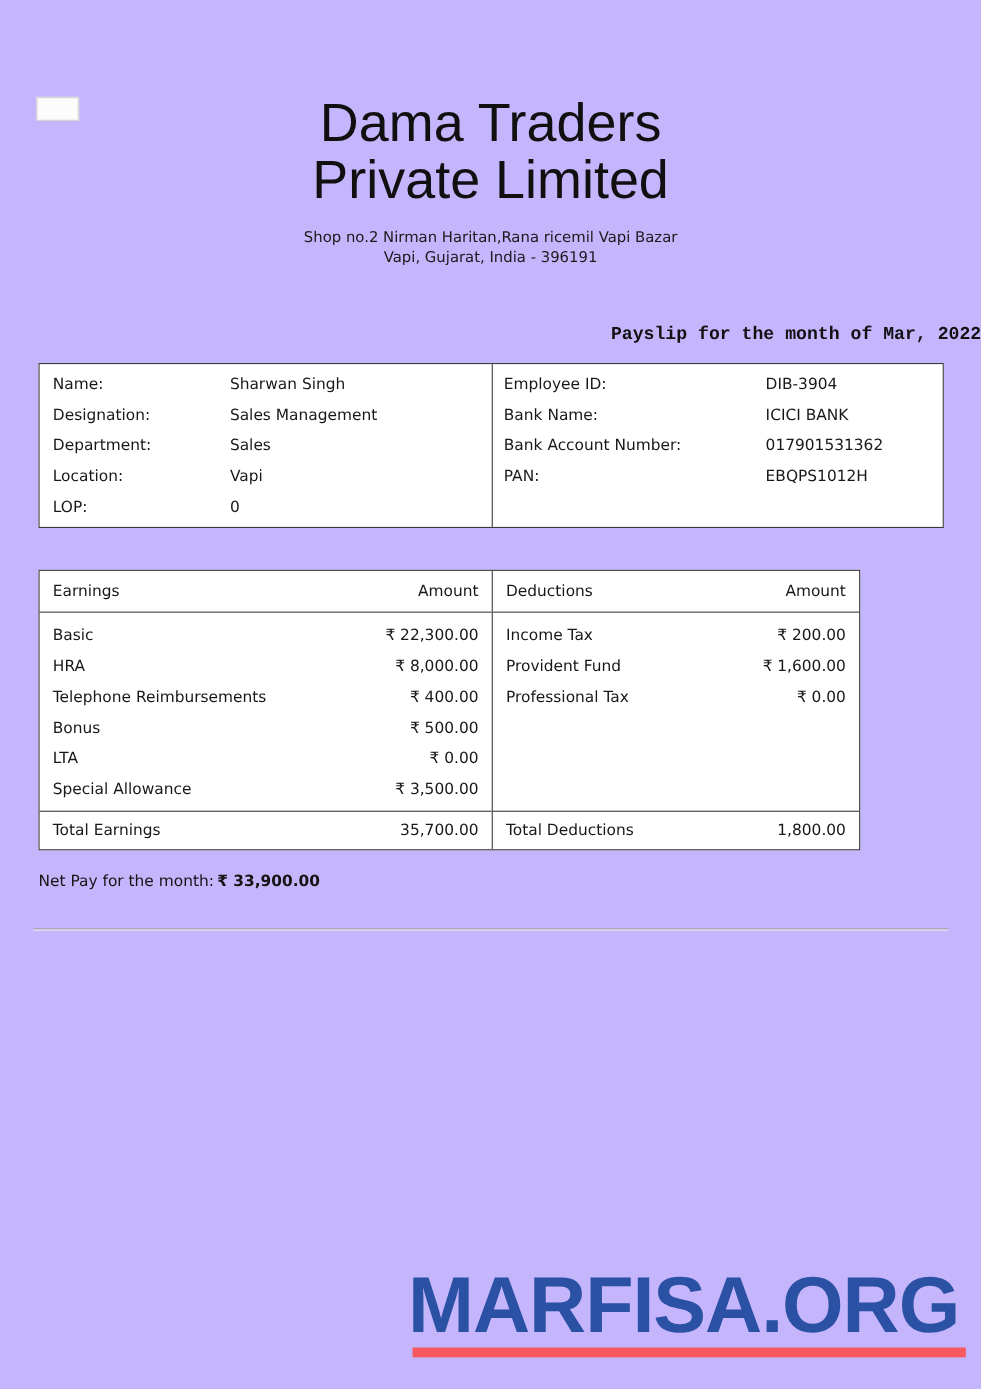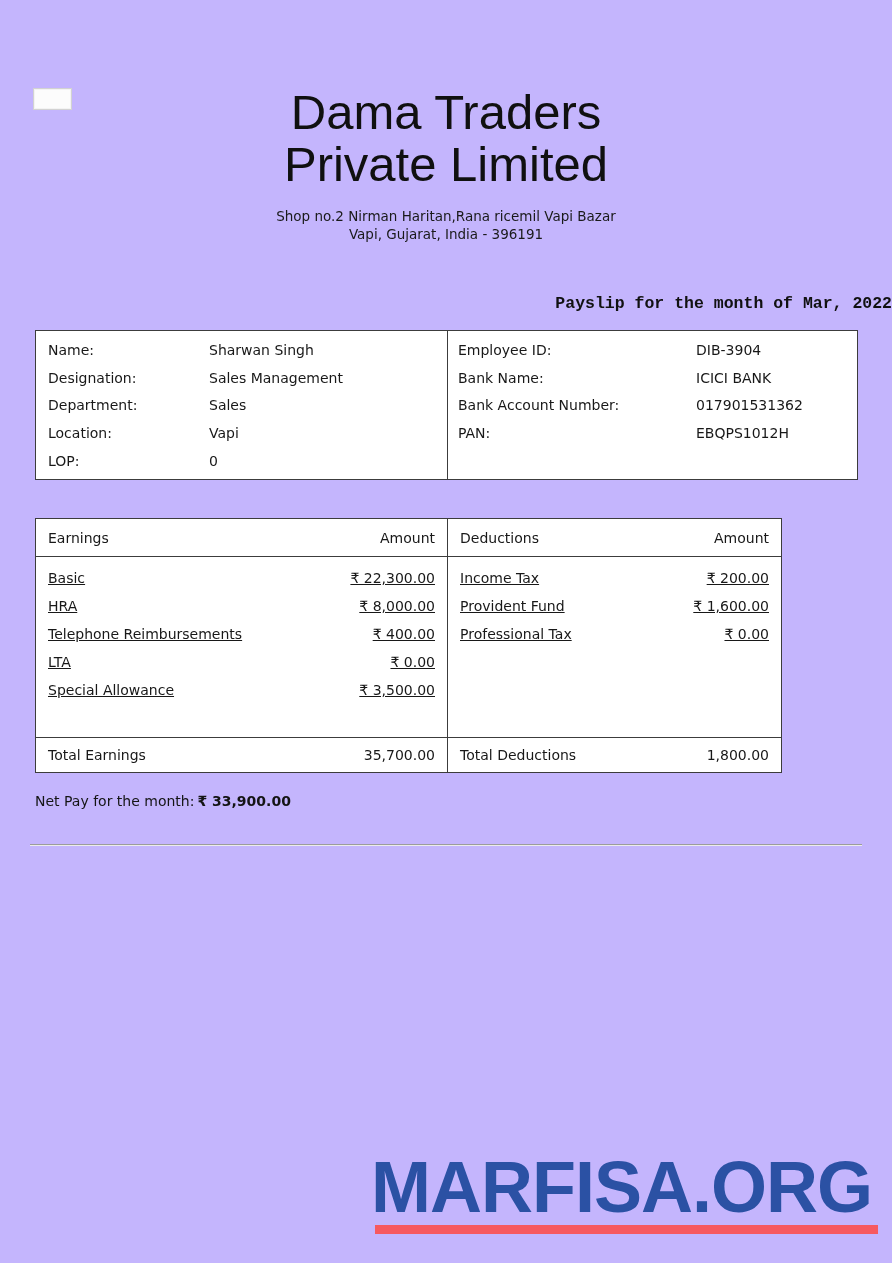--- a/index.html
+++ b/index.html
@@ -98,21 +98,21 @@
     display: flex; justify-content: space-between; align-items: center;
     padding: 0 12px;
     border-bottom: 1.5px solid #3c3c3c;
     font-size: 14px; color: #181818;
   }
   .t-body { height: 180px; flex: none; padding-top: 7px; box-sizing: border-box; }
   .amount-row {
     height: 28px;
     display: flex; justify-content: space-between; align-items: center;
     padding: 0 12px;
-    font-size: 14px; color: #181818; text-decoration: underline;
+    font-size: 14px; color: #181818;
   }
   .t-total {
     flex: 1;
     display: flex; justify-content: space-between; align-items: center;
     padding: 0 12px;
     border-top: 1.5px solid #3c3c3c;
     font-size: 14px; color: #181818;
   }
   .amt { text-align: right; }
 
@@ -244,20 +244,24 @@
           <div class="amount-row">
             <span>HRA</span>
             <span class="amt">₹ 8,000.00</span>
           </div>
 
           <div class="amount-row">
             <span>Telephone Reimbursements</span>
             <span class="amt">₹ 400.00</span>
           </div>
 
+          <div class="amount-row">
+            <span>Bonus</span>
+            <span class="amt">₹ 500.00</span>
+          </div>
 
           <div class="amount-row">
             <span>LTA</span>
             <span class="amt">₹ 0.00</span>
           </div>
 
           <div class="amount-row">
             <span>Special Allowance</span>
             <span class="amt">₹ 3,500.00</span>
           </div>

